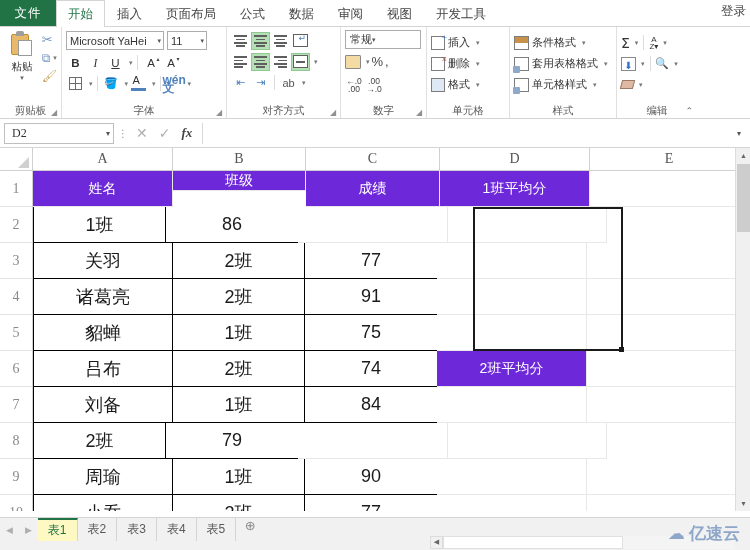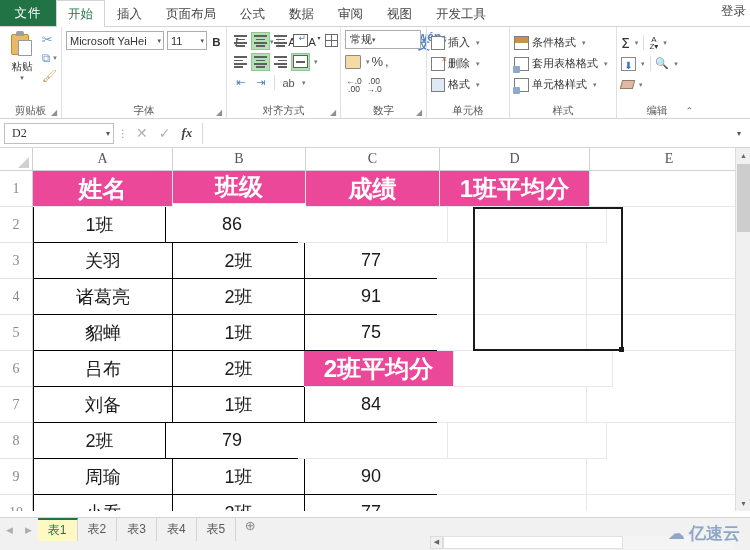--- a/index.html
+++ b/index.html
@@ -297,21 +297,21 @@
     font-size: 18px; color: #1a1a1a;
     border-right: 1px solid #e8e8e8; border-bottom: 1px solid #e8e8e8;
     background: #ffffff; overflow: hidden; white-space: nowrap;
   }
   .cell.data {
     border-right: 1px solid #000000; border-bottom: 1px solid #000000;
     border-left: 1px solid #000000;
     margin-right: -1px;
   }
   .cell.hdr {
-    background: #ec4899; color: #ffffff; font-weight: bold; font-size: 24px;
+    background: #6d28d9; color: #ffffff; font-weight: normal; font-size: 14px;
   }
   .cell.d-merge {
     background: #ffffff;
   }
   .vscroll {
     position: absolute; right: 0; top: 0; width: 15px; bottom: 0;
     background: #f0f0f0; border-left: 1px solid #dcdcdc;
   }
   .vs-up, .vs-dn {
     position: absolute; left: 0; width: 15px; height: 15px;
@@ -419,21 +419,21 @@
         <div class="clip-row">
           <span class="ico i-brush">🖌</span>
         </div>
       </div>
     </div>
     <div class="group-label">剪贴板</div>
     <div class="dlg">◢</div>
   </div>
 
   <div class="group g-font">
-    <div class="group-body" style="flex-direction:row;">
+    <div class="group-body" style="flex-direction:column;">
       <div class="fontrow">
         <div class="cmbo fname">
           <span class="cv">Microsoft YaHei</span>
           <span class="cc">▾</span>
         </div>
         <div class="cmbo fsize">
           <span class="cv">11</span>
           <span class="cc">▾</span>
         </div>
       </div>
@@ -671,21 +671,21 @@
     <div class="ch" style="width:134px">C</div>
     <div class="ch" style="width:150px">D</div>
     <div class="ch" style="width:159px">E</div>
   </div>
 
   <div class="rows">
 
     <div class="row">
       <div class="rh" style="height:36px">1</div>
       <div class="cell hdr" style="width:140px;height:36px">姓名</div>
-      <div class="cell hdr" style="width:133px;height:33px">班级</div>
+      <div class="cell hdr" style="width:133px;height:20px">班级</div>
       <div class="cell hdr" style="width:134px;height:36px">成绩</div>
       <div class="cell hdr" style="width:150px;height:36px">1班平均分</div>
       <div class="cell" style="width:159px;height:36px"></div>
     </div>
 
     <div class="row">
       <div class="rh" style="height:36px">2</div>
       <div class="cell data" style="width:133px;height:36px">1班</div>
       <div class="cell data" style="width:134px;height:36px">86</div>
       <div class="cell d-merge" style="width:150px;height:36px"></div>
@@ -716,20 +716,21 @@
       <div class="cell data" style="width:133px;height:36px">1班</div>
       <div class="cell data" style="width:134px;height:36px">75</div>
       <div class="cell d-merge" style="width:150px;height:36px"></div>
       <div class="cell" style="width:159px;height:36px"></div>
     </div>
 
     <div class="row">
       <div class="rh" style="height:36px">6</div>
       <div class="cell data" style="width:140px;height:36px">吕布</div>
       <div class="cell data" style="width:133px;height:36px">2班</div>
+      <div class="cell data" style="width:134px;height:36px">74</div>
       <div class="cell hdr" style="width:150px;height:36px">2班平均分</div>
       <div class="cell" style="width:159px;height:36px"></div>
     </div>
 
     <div class="row">
       <div class="rh" style="height:36px">7</div>
       <div class="cell data" style="width:140px;height:36px">刘备</div>
       <div class="cell data" style="width:133px;height:36px">1班</div>
       <div class="cell data" style="width:134px;height:36px">84</div>
       <div class="cell d-merge" style="width:150px;height:36px"></div>

